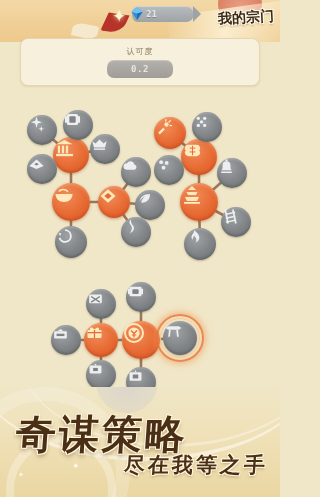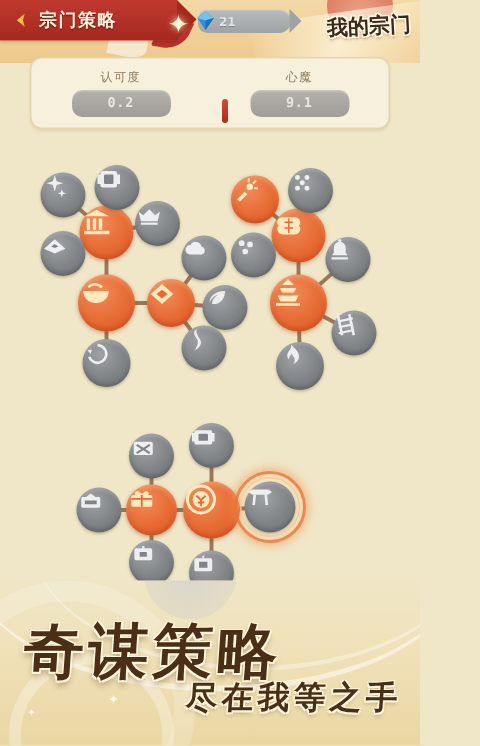--- a/index.html
+++ b/index.html
@@ -202,28 +202,20 @@
 </head>
 <body>
 
 <div class="header">
   <div class="hdr-sun"></div>
   <div class="hdr-ray"></div>
 
   <div class="ribbon-tail"></div>
   <div class="ribbon-tail2"></div>
 
-  <div class="ribbon">
-    <span class="back-arrow">
-      <svg width="13" height="13" viewBox="0 0 13 13">
-        <path d="M8.5 2.2 L3.2 6.5 L8.5 10.8 L7.2 6.5 Z" fill="#f3c23a"></path>
-      </svg>
-    </span>
-    <span class="ribbon-title">宗门策略</span>
-  </div>
   <span class="spark">✦</span>
 
   <div class="currency">
     <span class="gem">
       <svg width="18" height="18" viewBox="0 0 18 18">
         <polygon points="9,2.5 14.5,7 9,15 3.5,7" fill="#2f8fd8"></polygon>
         <polygon points="9,2.5 14.5,7 9,8.6 3.5,7" fill="#6ec4f2"></polygon>
         <polygon points="9,8.6 14.5,7 9,15" fill="#1f6fb5"></polygon>
       </svg>
     </span>
@@ -231,27 +223,20 @@
   </div>
 
   <div class="brand">我的宗门</div>
 </div>
 
 <div class="stats-panel">
   <div class="stat">
     <span class="stat-label">认可度</span>
     <span class="stat-box">
       <span class="stat-value">0.2</span>
-    </span>
-  </div>
-  <div class="stat">
-    <span class="stat-tick"></span>
-    <span class="stat-label">心魔</span>
-    <span class="stat-box">
-      <span class="stat-value">9.1</span>
     </span>
   </div>
 </div>
 
 <div class="tree" id="tree">
   <svg id="tree-edges" width="280" height="300">
       <line x1="71" y1="63" x2="42" y2="38" stroke="#8d6448" stroke-width="2.6" stroke-linecap="round" opacity="0.85"></line>
       <line x1="71" y1="63" x2="78" y2="33" stroke="#8d6448" stroke-width="2.6" stroke-linecap="round" opacity="0.85"></line>
       <line x1="71" y1="63" x2="105" y2="57" stroke="#8d6448" stroke-width="2.6" stroke-linecap="round" opacity="0.85"></line>
       <line x1="71" y1="63" x2="42" y2="77" stroke="#8d6448" stroke-width="2.6" stroke-linecap="round" opacity="0.85"></line>

